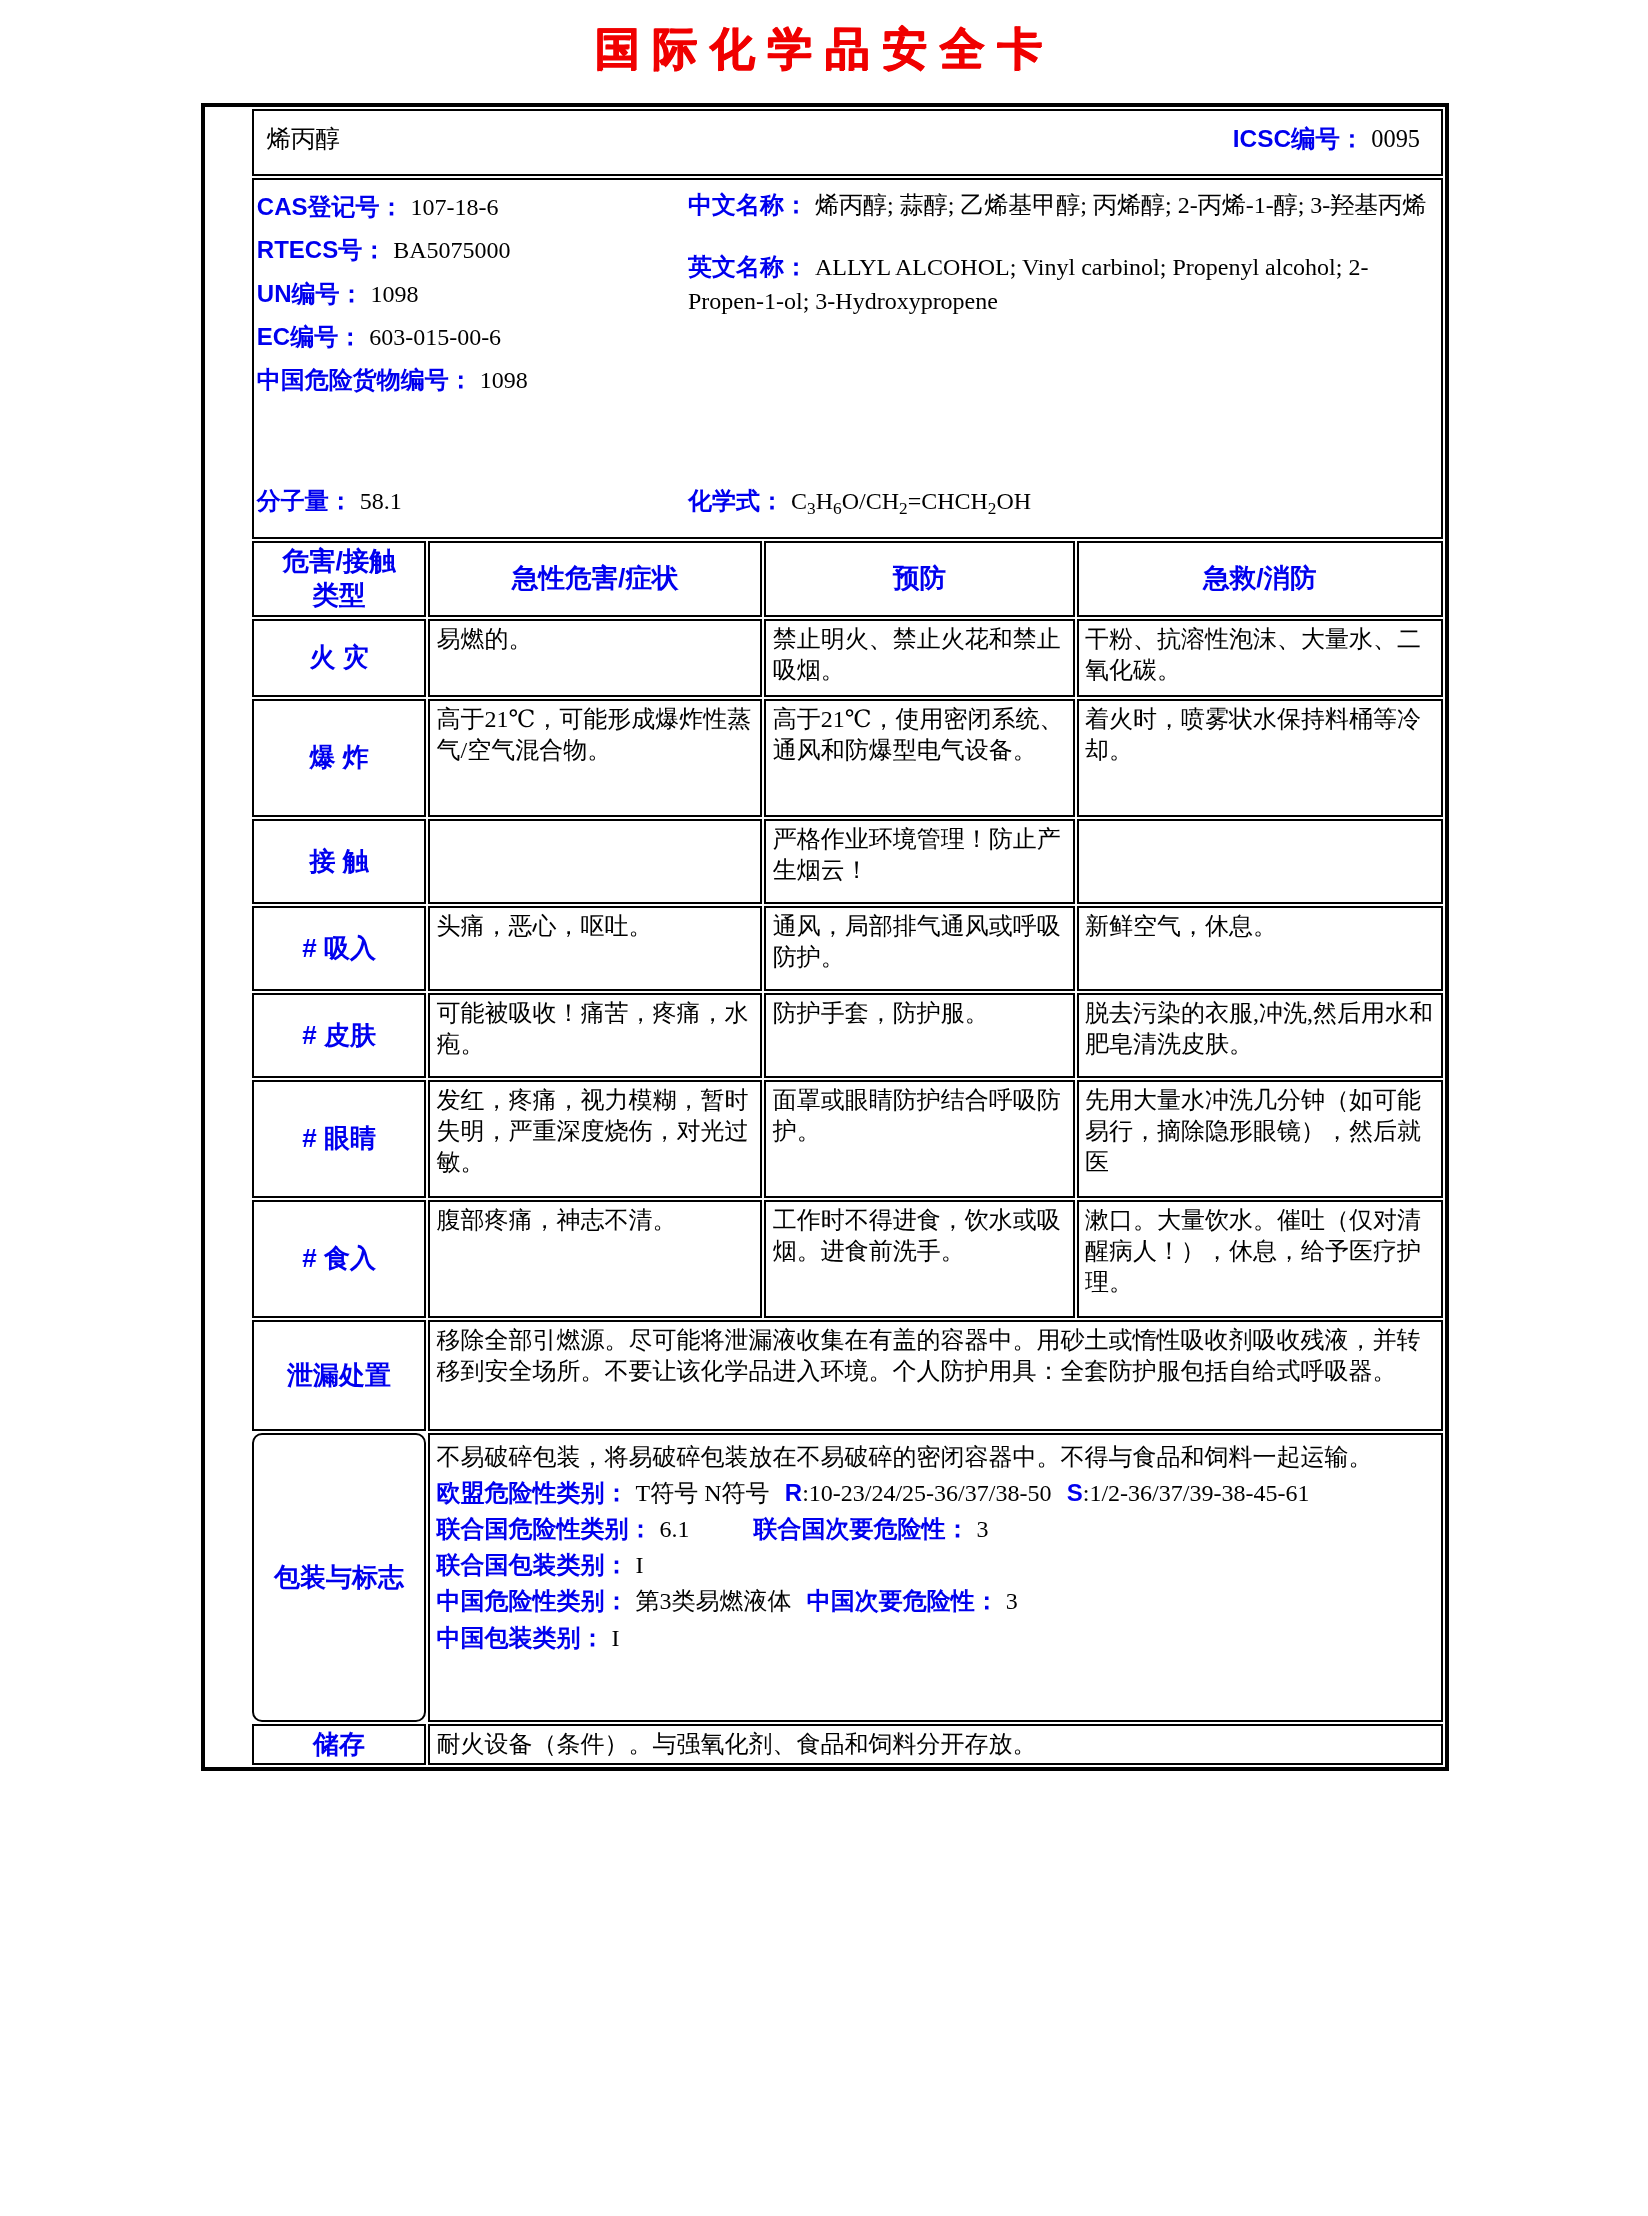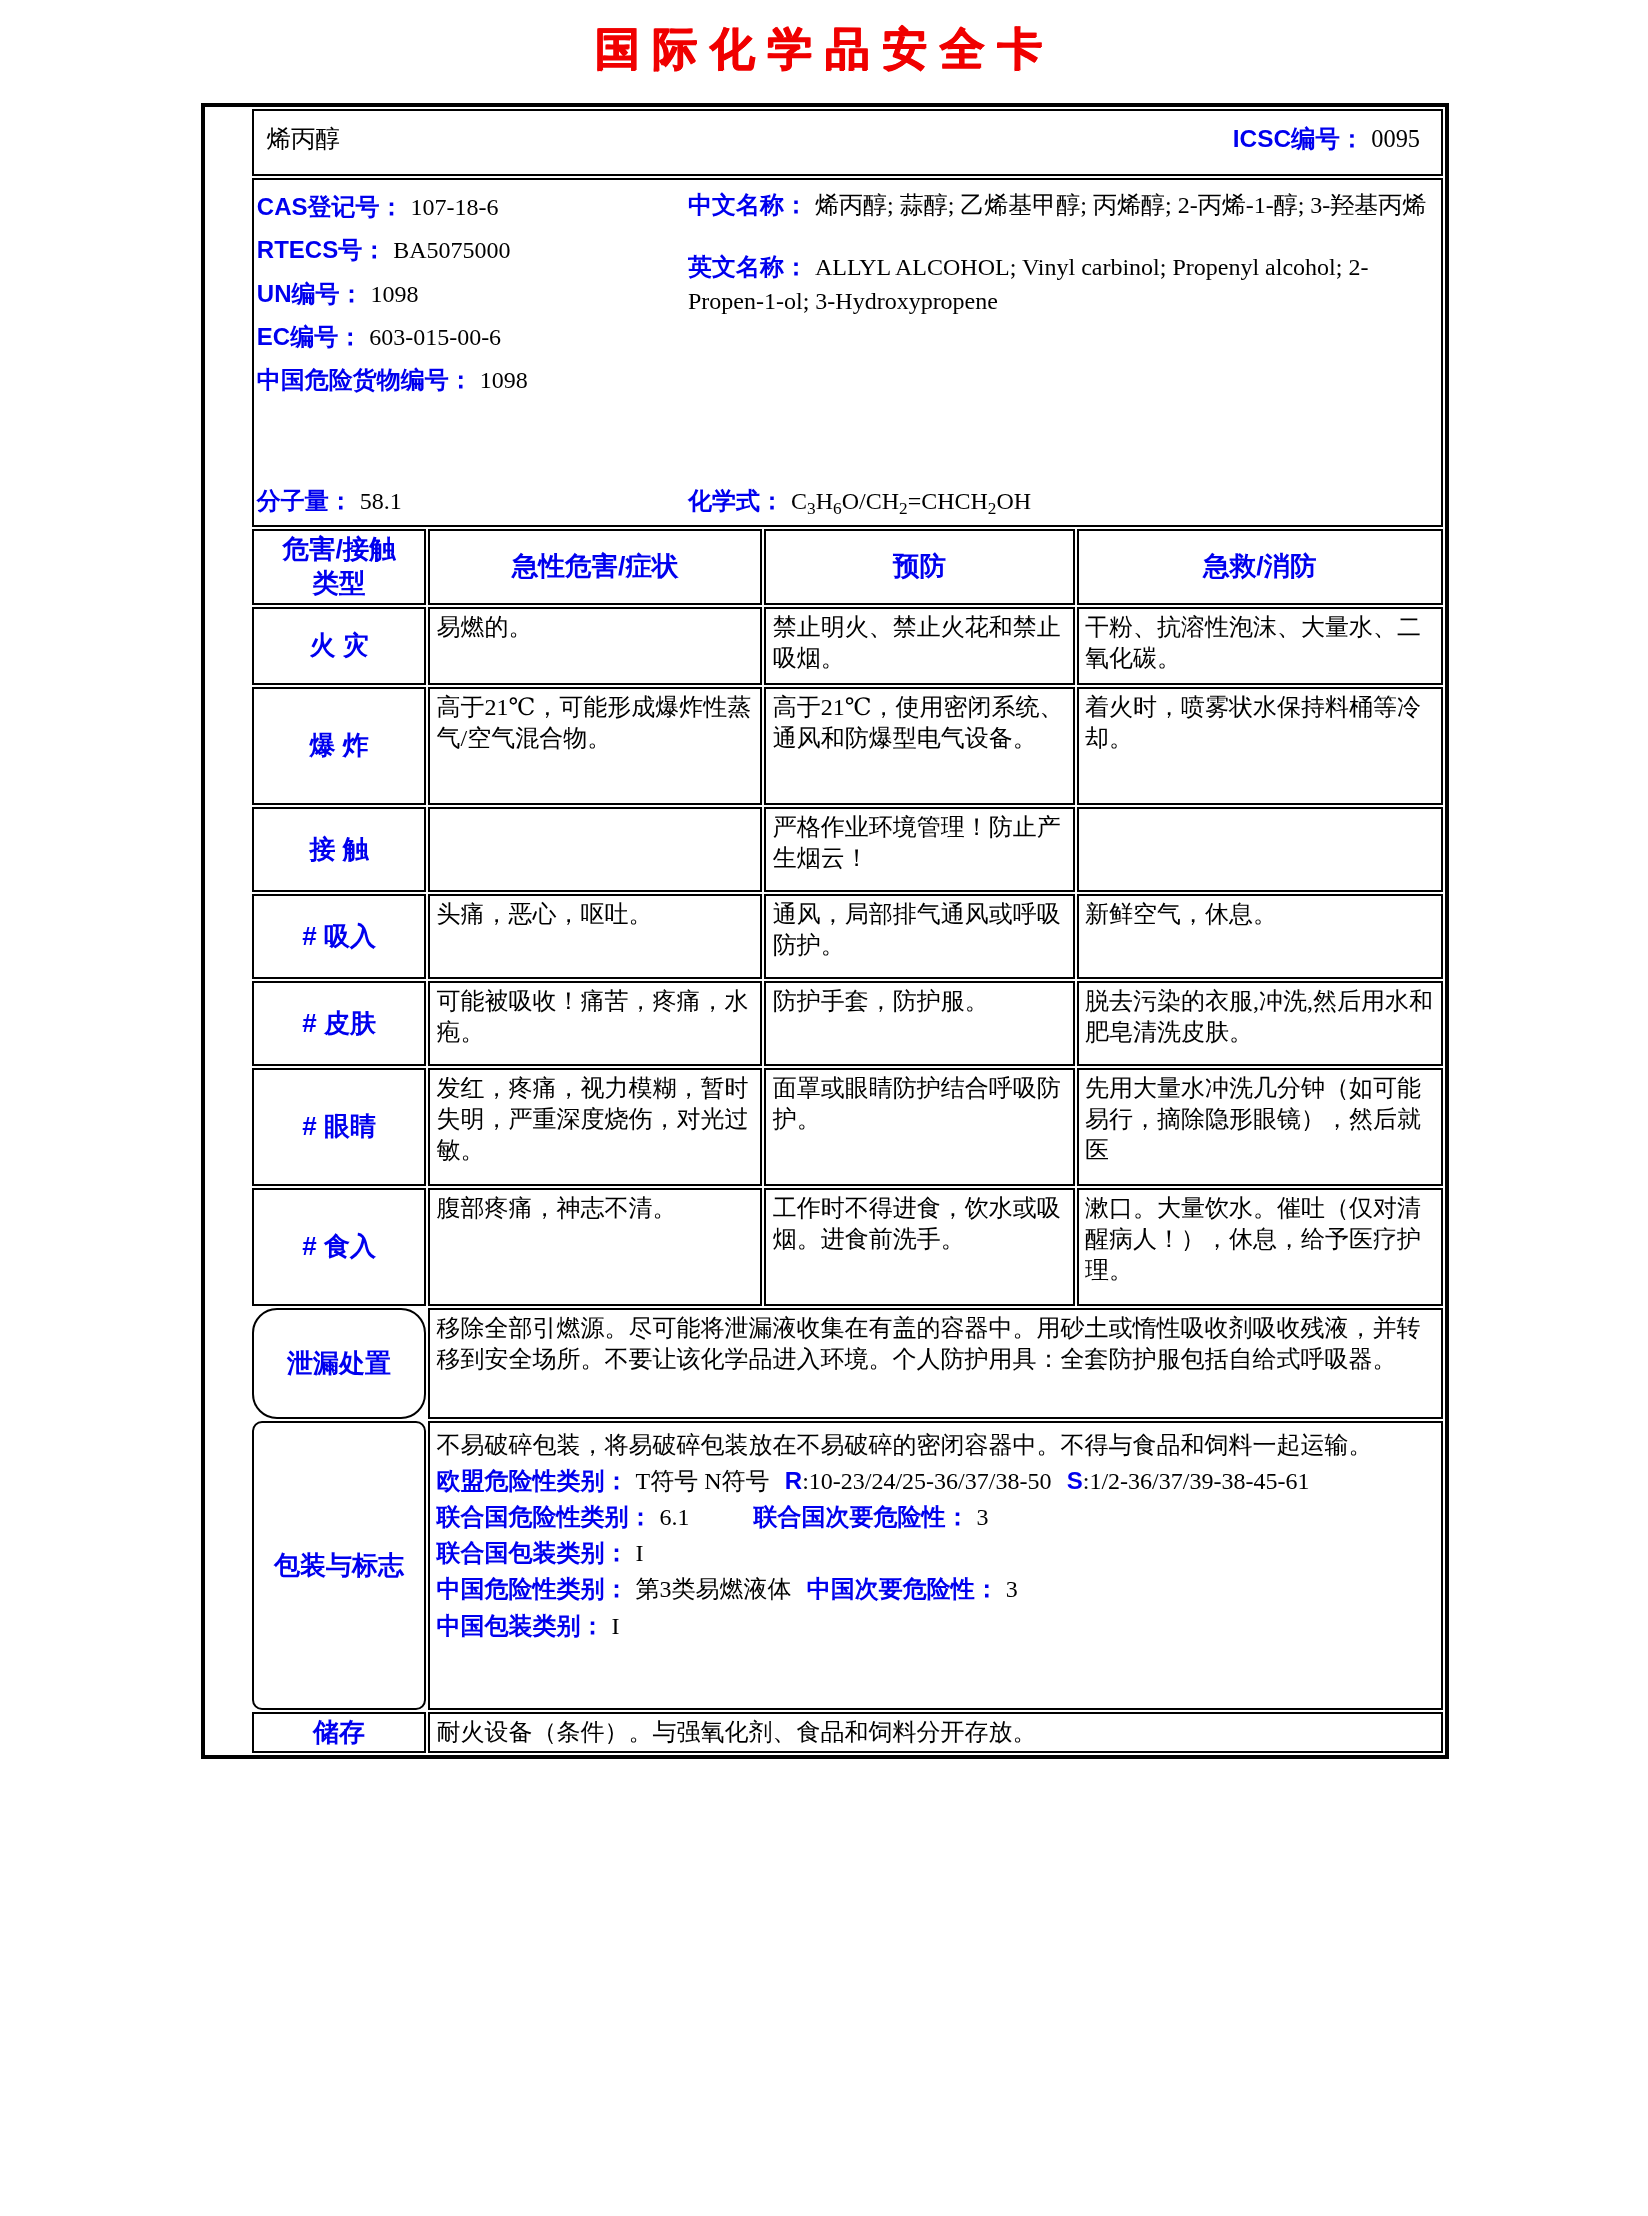--- a/index.html
+++ b/index.html
@@ -72,32 +72,32 @@
   .a1 .substance { font-size: 24.4px; }
   .a1 .icsc { font-size: 24.4px; padding-right: 8.4px; white-space: nowrap; }
 
   .a2 { padding: 4.2px 2.8px; }
   .cols { display: flex; }
   .ids { width: 36.5%; }
   .ids .idline { margin: 4.2px 0; line-height: 1.62; white-space: nowrap; }
   .names { width: 63.5%; padding-right: 4.2px; }
   .names p { margin: 4.2px 0 0 0; line-height: 1.4; }
   .names p.en { margin-top: 27px; }
-  .molrow { display: flex; margin-top: 82px; margin-bottom: 1px; }
+  .molrow { display: flex; margin-top: 82px; margin-bottom: 13px; }
   .molrow .mw { width: 36.5%; }
   .molrow .cf { width: 63.5%; }
   .sub { font-size: 0.72em; vertical-align: -0.28em; }
 
   
   td.body { font-size: 24px; line-height: 1.3; padding: 2.8px 6.3px; }
 
   
   .h-a1 { height: 67px; }  .h-a2 { height: 348px; }
   .h-hdr { height: 75px; } .h-s { height: 78px; } .h-m { height: 85px; }
-  .h-l { height: 118px; }  .h-spill { height: 111px; border-radius: 25px; }
+  .h-l { height: 118px; }  .h-spill { height: 111px; }
   .h-pack { height: 289px; border-radius: 10px; } .h-emer { height: 75px; } .h-stor { height: 39px; }
 
   .pack p, .emer p { margin: 2.1px 0; line-height: 1.42; }
   .gap-wide { display: inline-block; width: 64px; }
   .gap-one { display: inline-block; width: 15.3px; }
 </style>
 </head>
 <body>
 
 <div class="page">

